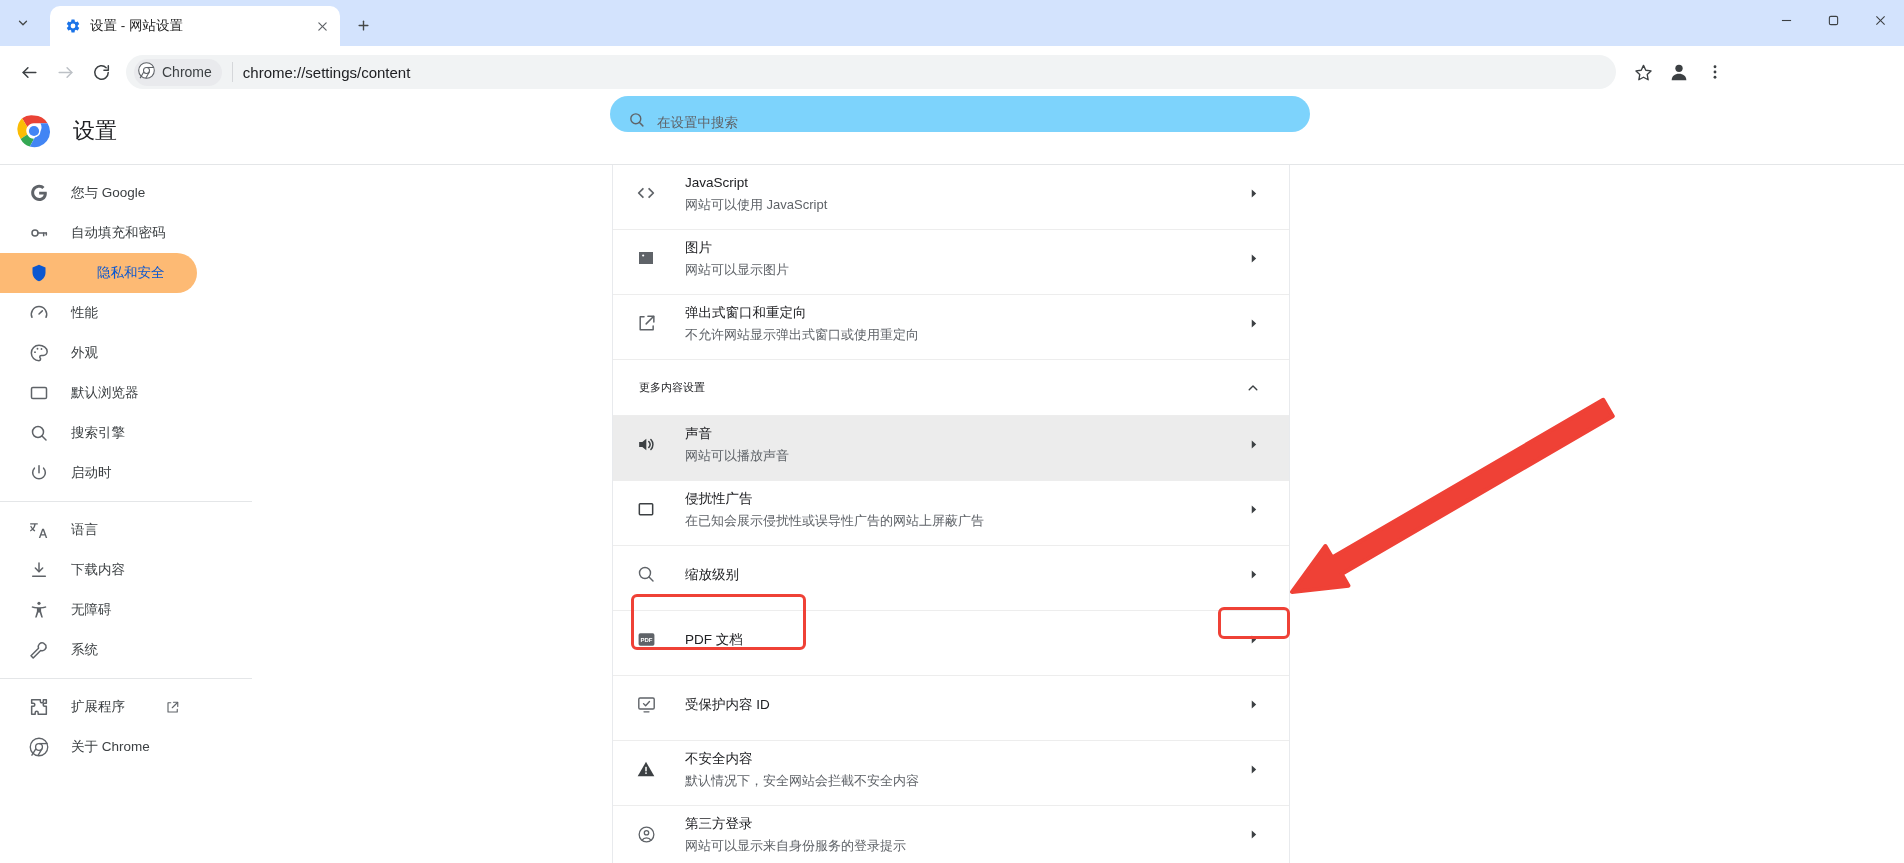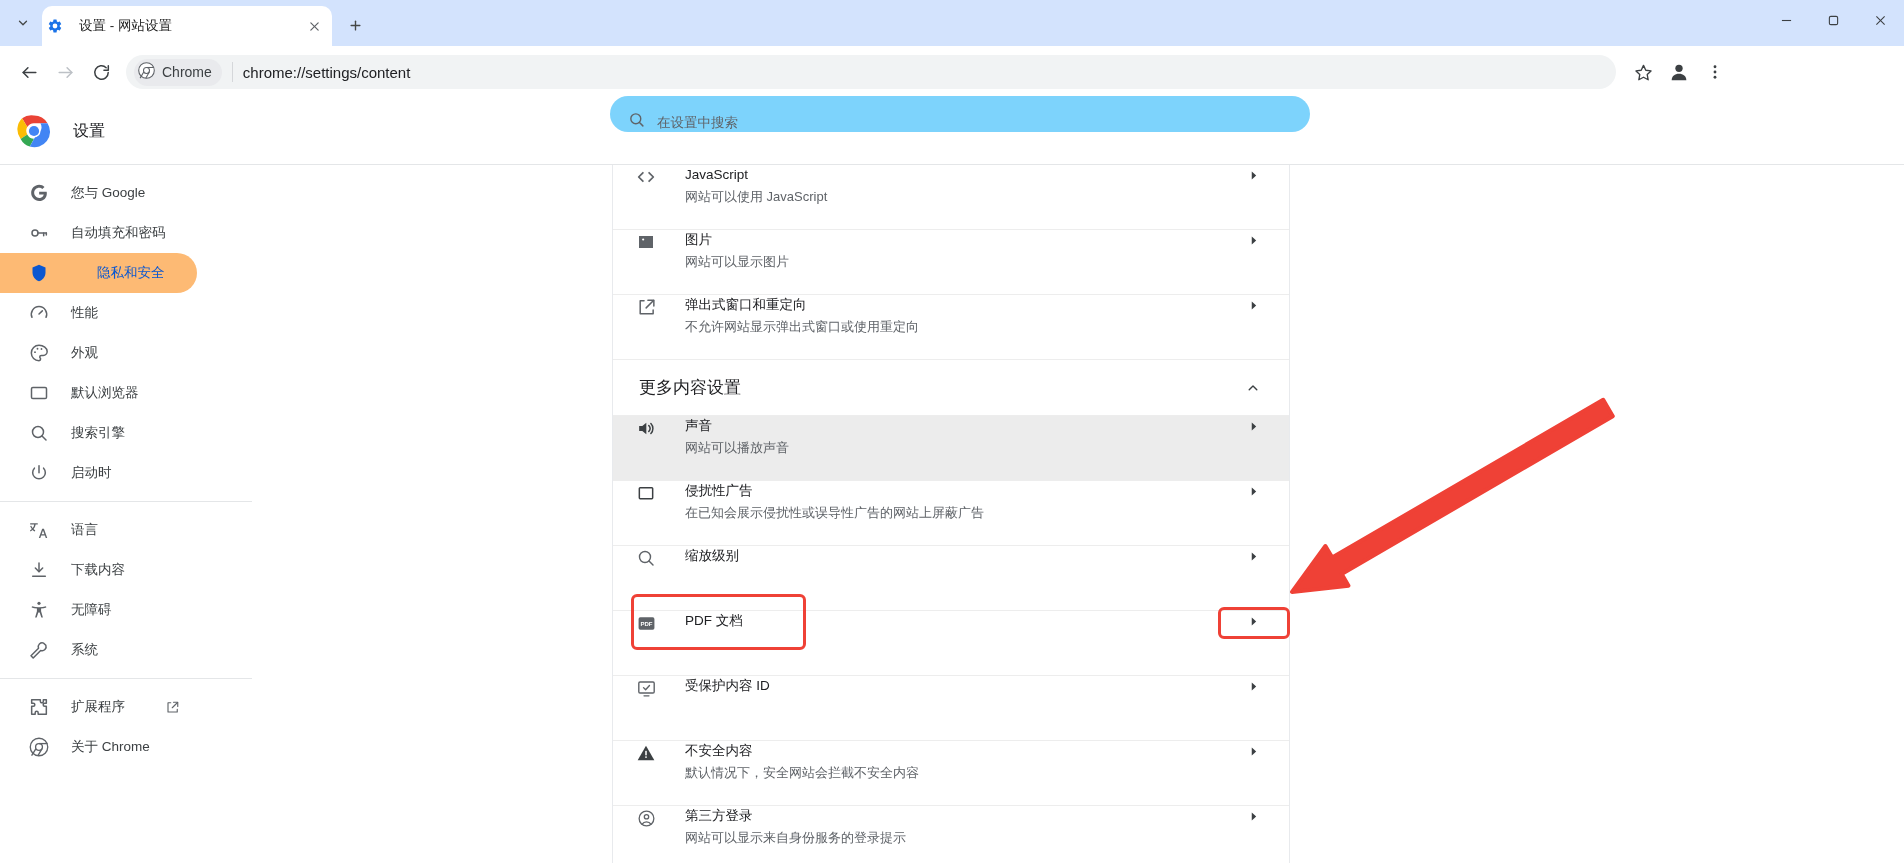--- a/index.html
+++ b/index.html
@@ -20,23 +20,24 @@
   .tab-chevron {
     width:38px; height:34px; margin-left:4px; margin-bottom:6px;
     display:flex; align-items:center; justify-content:center;
     border-radius:8px;
   }
   .tab {
     height:40px; width:290px;
     background:#ffffff;
     border-radius:10px 10px 0 0;
     display:flex; align-items:center;
-    padding: 0 6px 0 4px;
+    padding: 0 6px 0 14px;
     position:relative;
-    gap:16px;
+    gap:9px;
+    margin-left:8px;
   }
   .tab-favicon { width:17px;height:17px;flex:0 0 17px;display:flex;align-items:center;justify-content:center;}
   .tab-title {
     font-size:13.5px; color:#1f1f1f; white-space:nowrap; overflow:hidden;
     text-overflow:ellipsis; flex:1;
   }
   .tab-close {
     width:24px;height:24px;border-radius:50%;
     display:flex;align-items:center;justify-content:center;
     flex:0 0 24px;
@@ -80,21 +81,21 @@
     width:34px;height:34px;border-radius:50%;
     display:flex;align-items:center;justify-content:center;
   }
 
   
   .settings-header {
     position:absolute; top:98px; left:0; width:1904px; height:66px;
     background:#ffffff; display:flex; align-items:center;
   }
   .chrome-logo { margin-left:17px; width:34px; height:34px; }
-  .settings-title { font-size:16px; color:#202124; margin-left:22px; font-weight:400;}
+  .settings-title { font-size:22px; color:#202124; margin-left:22px; font-weight:400;}
   .search-box {
     position:absolute; left:610px; top:96px;
     width:700px; height:36px;
     background:#7dd3fc; border-radius:18px;
     display:flex;align-items:flex-end; gap:12px; padding:0 18px;
   }
   .search-placeholder{ font-size:13.5px; color:#5f6368; }
 
   
   .content-wrap { position:absolute; top:164px; left:0; width:1904px; height:699px; background:#fff;}
@@ -123,40 +124,40 @@
     position:absolute; left:252px; top:1px; width:1652px; height:698px;
     background:#fff; overflow:hidden;
   }
   .card {
     position:absolute; left:360px; top:0px; width:678px;
     background:#fff;
     border-left:1px solid #e8eaed; border-right:1px solid #e8eaed;
     min-height:698px;
   }
   .row {
-    display:flex; align-items:flex-start; min-height:65px;
+    display:flex; align-items:center; min-height:65px;
     padding:0 26px 8px 0;
     border-bottom:1px solid #ededed;
     position:relative;
   }
   .row.highlighted-bg { background:#ececec; }
   .row-icon {
     width:24px; height:24px; flex:0 0 24px; margin-left:21px; margin-right:27px;
     display:flex;align-items:center;justify-content:center; color:#5f6368;
   }
   .row-text { flex:1; display:flex; flex-direction:column; gap:3px;}
   .row-title { font-size:13.5px; color:#202124; line-height:19px;}
   .row-sub { font-size:13px; color:#5f6368; line-height:19px;}
   .row-chev { width:20px;height:20px;flex:0 0 20px;display:flex;align-items:center;justify-content:center;}
 
   .section-head {
     display:flex; align-items:center; min-height:56px;
     border-bottom:1px solid #ededed; padding:0 26px 0 26px;
   }
-  .section-head-label{ flex:1; font-size:17px; color:#202124;}
+  .section-head-label{ flex:1; font-size:11px; color:#202124;}
 
   
   .redbox {
     position:absolute; border:3px solid #ef4136; border-radius:6px;
     pointer-events:none; z-index:40;
   }
   .arrow-svg { position:absolute; left:0; top:0; width:1904px; height:863px; pointer-events:none; z-index:45; }
 </style>
 </head>
 <body>

